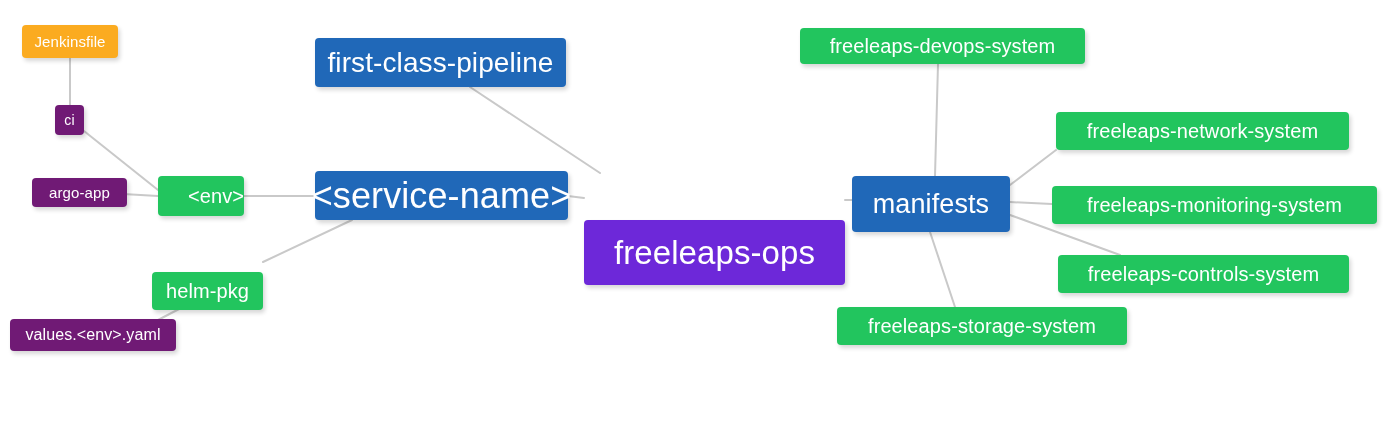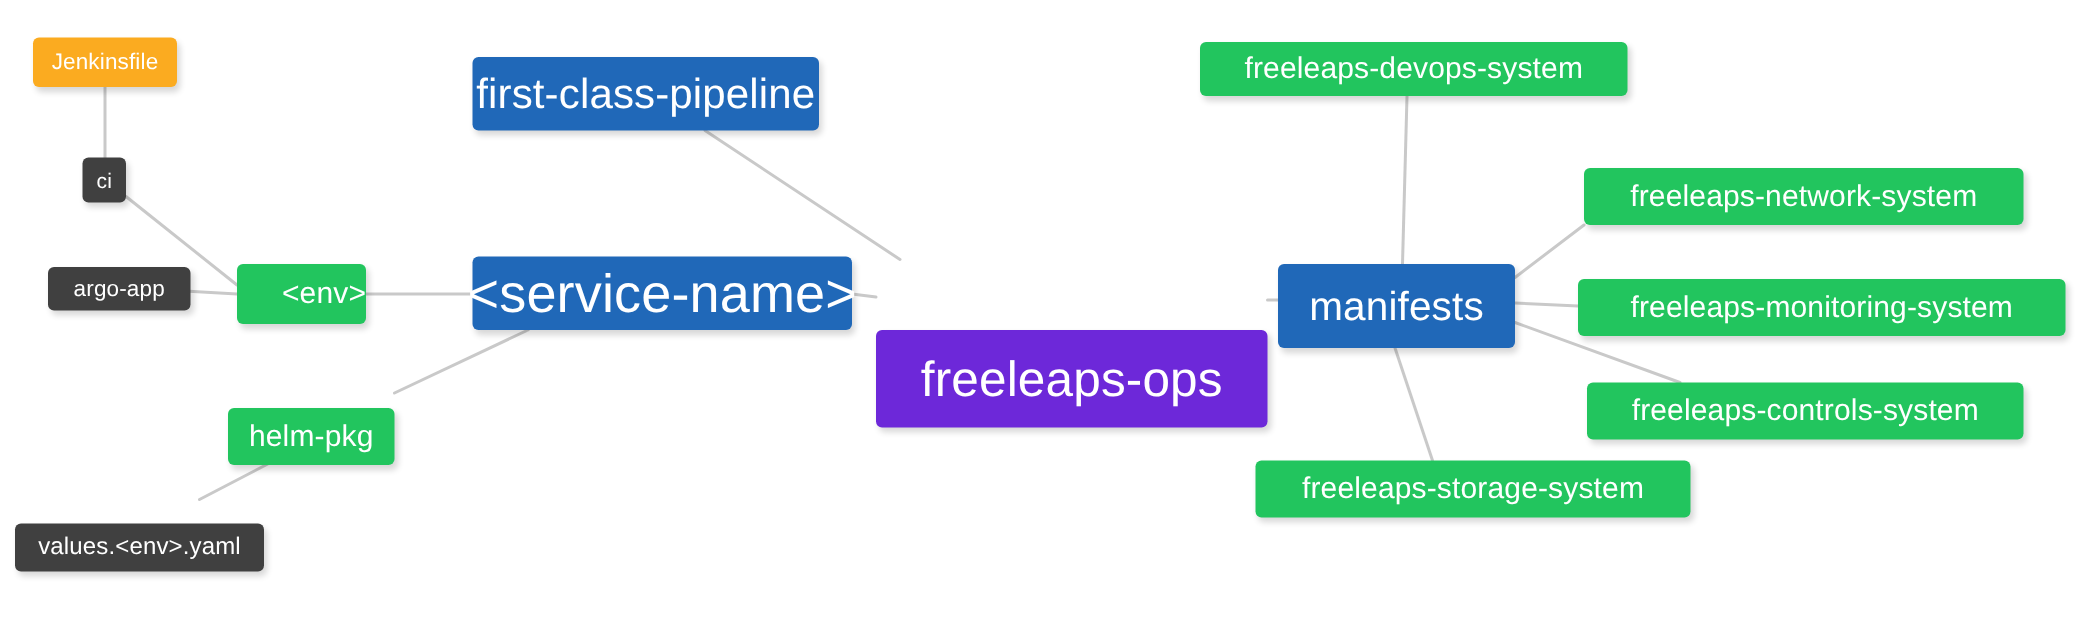--- a/index.html
+++ b/index.html
@@ -43,21 +43,21 @@
     letter-spacing: 0.1px;
   }
   .node-label {
     display: block;
     white-space: nowrap;
   }
   
   .theme-dark   { background: #6d28d9; margin-top: 47px; }
   .theme-blue   { background: #2068b8; }
   .theme-green  { background: #22c55e; }
-  .theme-red    { background: #404040; }
+  .theme-red    { background: #701a75; }
   .theme-orange { background: #fbab20; }
 </style>
 </head>
 <body>
 
 <div id="mindmap">
   <svg id="edges" viewBox="0 0 1390 421" width="1390" height="421" xmlns="http://www.w3.org/2000/svg">
       <line x1="70" y1="58" x2="70" y2="105" stroke="#c9c9c9" stroke-width="2" stroke-linecap="round"></line>
       <line x1="84" y1="131" x2="158" y2="190" stroke="#c9c9c9" stroke-width="2" stroke-linecap="round"></line>
       <line x1="123" y1="194" x2="158" y2="196" stroke="#c9c9c9" stroke-width="2" stroke-linecap="round"></line>
@@ -82,24 +82,24 @@
       </div>
       <div class="node theme-red" style="left: 32px; top: 178px; width: 95px; height: 29px; font-size: 15px;">
         <span class="node-label">argo-app</span>
       </div>
       <div class="node theme-green" style="left: 158px; top: 176px; width: 86px; height: 40px; font-size: 20px; padding-left: 40px;">
         <span class="node-label">&lt;env&gt;</span>
       </div>
       <div class="node theme-green" style="left: 152px; top: 272px; width: 111px; height: 38px; font-size: 20px;">
         <span class="node-label">helm-pkg</span>
       </div>
-      <div class="node theme-red" style="left: 10px; top: 349px; width: 166px; height: 32px; font-size: 16px;">
+      <div class="node theme-red" style="left: 10px; top: 319px; width: 166px; height: 32px; font-size: 16px;">
         <span class="node-label">values.&lt;env&gt;.yaml</span>
       </div>
-      <div class="node theme-blue" style="left: 315px; top: 38px; width: 231px; height: 49px; font-size: 28px; text-align: right;">
+      <div class="node theme-blue" style="left: 315px; top: 38px; width: 251px; height: 49px; font-size: 28px; text-align: right;">
         <span class="node-label">first-class-pipeline</span>
       </div>
       <div class="node theme-blue" style="left: 315px; top: 171px; width: 253px; height: 49px; font-size: 36px;">
         <span class="node-label">&lt;service-name&gt;</span>
       </div>
       <div class="node theme-dark" style="left: 584px; top: 173px; width: 261px; height: 65px; font-size: 33px;">
         <span class="node-label">freeleaps-ops</span>
       </div>
       <div class="node theme-blue" style="left: 852px; top: 176px; width: 158px; height: 56px; font-size: 27px;">
         <span class="node-label">manifests</span>

